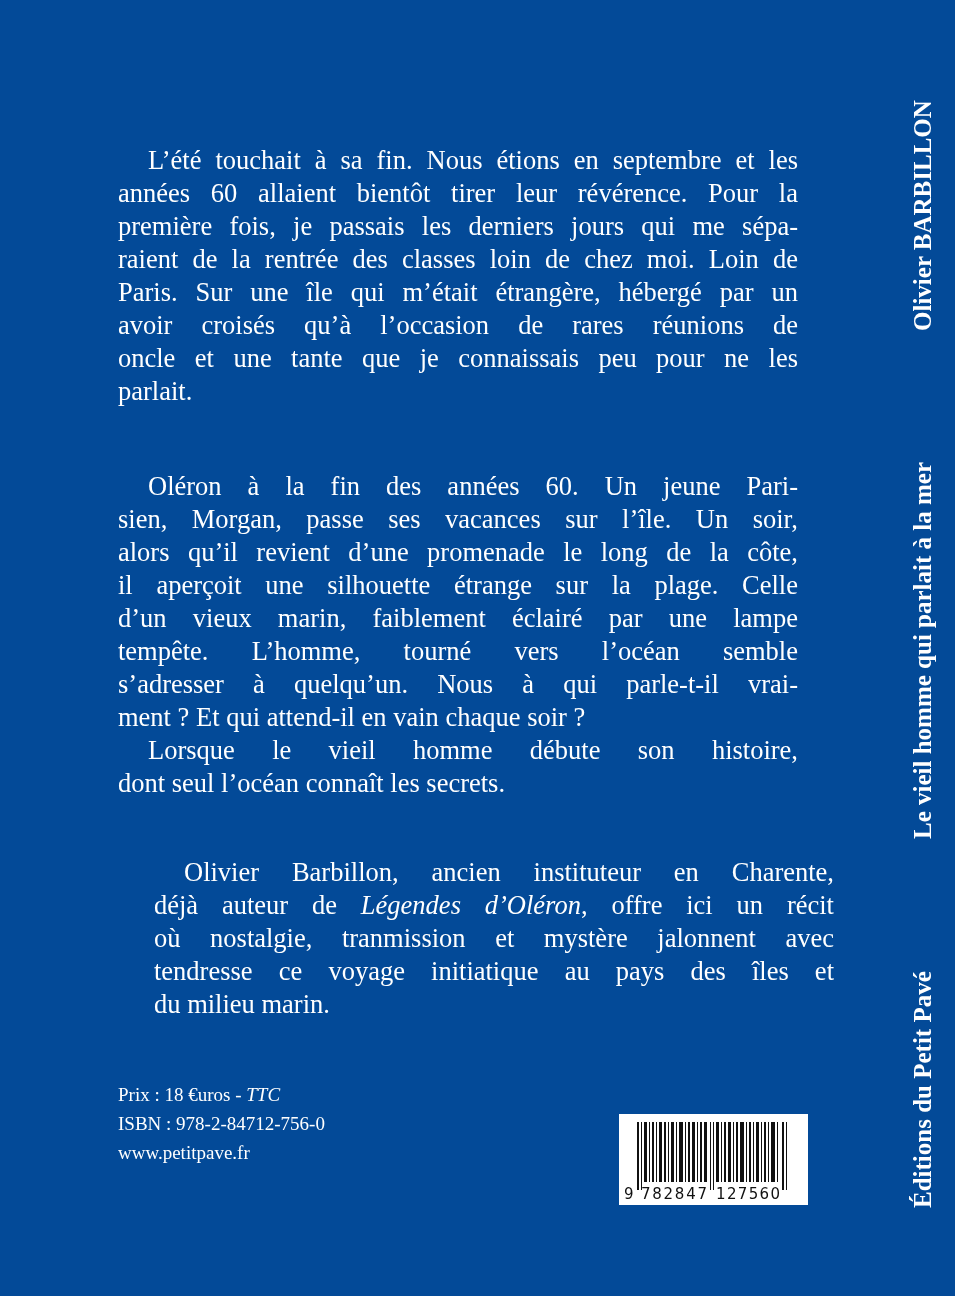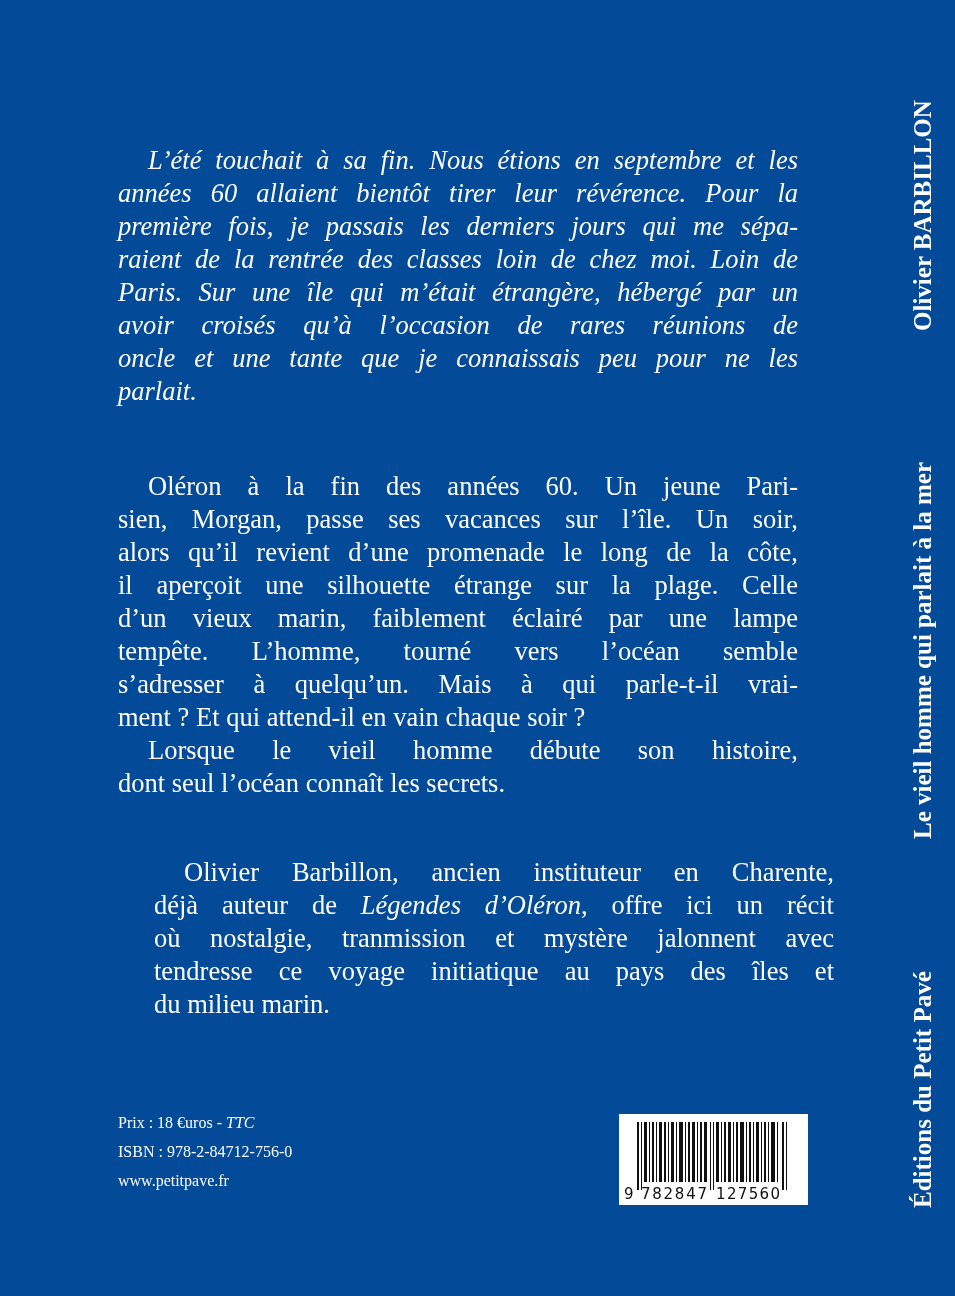--- a/index.html
+++ b/index.html
@@ -11,26 +11,26 @@
     position: relative;
   }
   .cover { position: absolute; left: 0; top: 0; width: 955px; height: 1296px; background: #034a98; }
   .block { position: absolute; left: 118px; width: 680px; font-family: "Liberation Serif", "DejaVu Serif", serif; font-size: 26.5px; }
   .line {
     display: block; height: 33px; line-height: 33px; white-space: nowrap;
     text-align: justify; text-align-last: justify;
   }
   .line.last { text-align-last: left; }
   .line.indent { padding-left: 30px; }
-  .italic { font-style: italic; }
+  .italic { }
   .excerpt { top: 144px; }
   .synopsis { top: 470px; }
   .author-bio { top: 856px; margin-left: 36px; }
   b { font-weight: normal; }
-  .info { position: absolute; left: 118px; top: 1108px; font-family: "Liberation Serif", "DejaVu Serif", serif; font-size: 16px; }
+  .info { position: absolute; left: 118px; top: 1080px; font-family: "Liberation Serif", "DejaVu Serif", serif; font-size: 19px; }
   .info .row { height: 29px; line-height: 29px; white-space: nowrap; }
   .barcode-box {
     position: absolute; left: 619px; top: 1114px; width: 189px; height: 91px;
     background: #ffffff;
   }
   .barcode-box svg { display: block; }
   .spine { position: absolute; left: 890px; top: 0; width: 65px; height: 1296px; }
   .spine-text {
     position: absolute; left: 0; width: 65px;
     writing-mode: vertical-rl; transform: rotate(180deg);
@@ -58,21 +58,21 @@
     <span class="line last">parlait.</span>
   </div>
 
   <div class="block synopsis">
     <span class="line indent"><b>Oléron à la fin des années 60.</b><span> Un jeune Pari-</span></span>
     <span class="line">sien, Morgan, passe ses vacances sur l’île. Un soir,</span>
     <span class="line">alors qu’il revient d’une promenade le long de la côte,</span>
     <span class="line">il aperçoit une silhouette étrange sur la plage. Celle</span>
     <span class="line">d’un vieux marin, faiblement éclairé par une lampe</span>
     <span class="line">tempête. L’homme, tourné vers l’océan semble</span>
-    <span class="line">s’adresser à quelqu’un. Mais à qui parle-t-il vrai-</span>
+    <span class="line">s’adresser à quelqu’un. Nous à qui parle-t-il vrai-</span>
     <span class="line last">ment ? Et qui attend-il en vain chaque soir ?</span>
     <span class="line indent">Lorsque le vieil homme débute son histoire,</span>
     <span class="line last">dont seul l’océan connaît les secrets.</span>
   </div>
 
   <div class="block author-bio">
     <span class="line indent">Olivier Barbillon, ancien instituteur en Charente,</span>
     <span class="line"><span>déjà auteur de </span><i>Légendes d’Oléron</i><span>, offre ici un récit</span></span>
     <span class="line">où nostalgie, tranmission et mystère jalonnent avec</span>
     <span class="line">tendresse ce voyage initiatique au pays des îles et</span>

